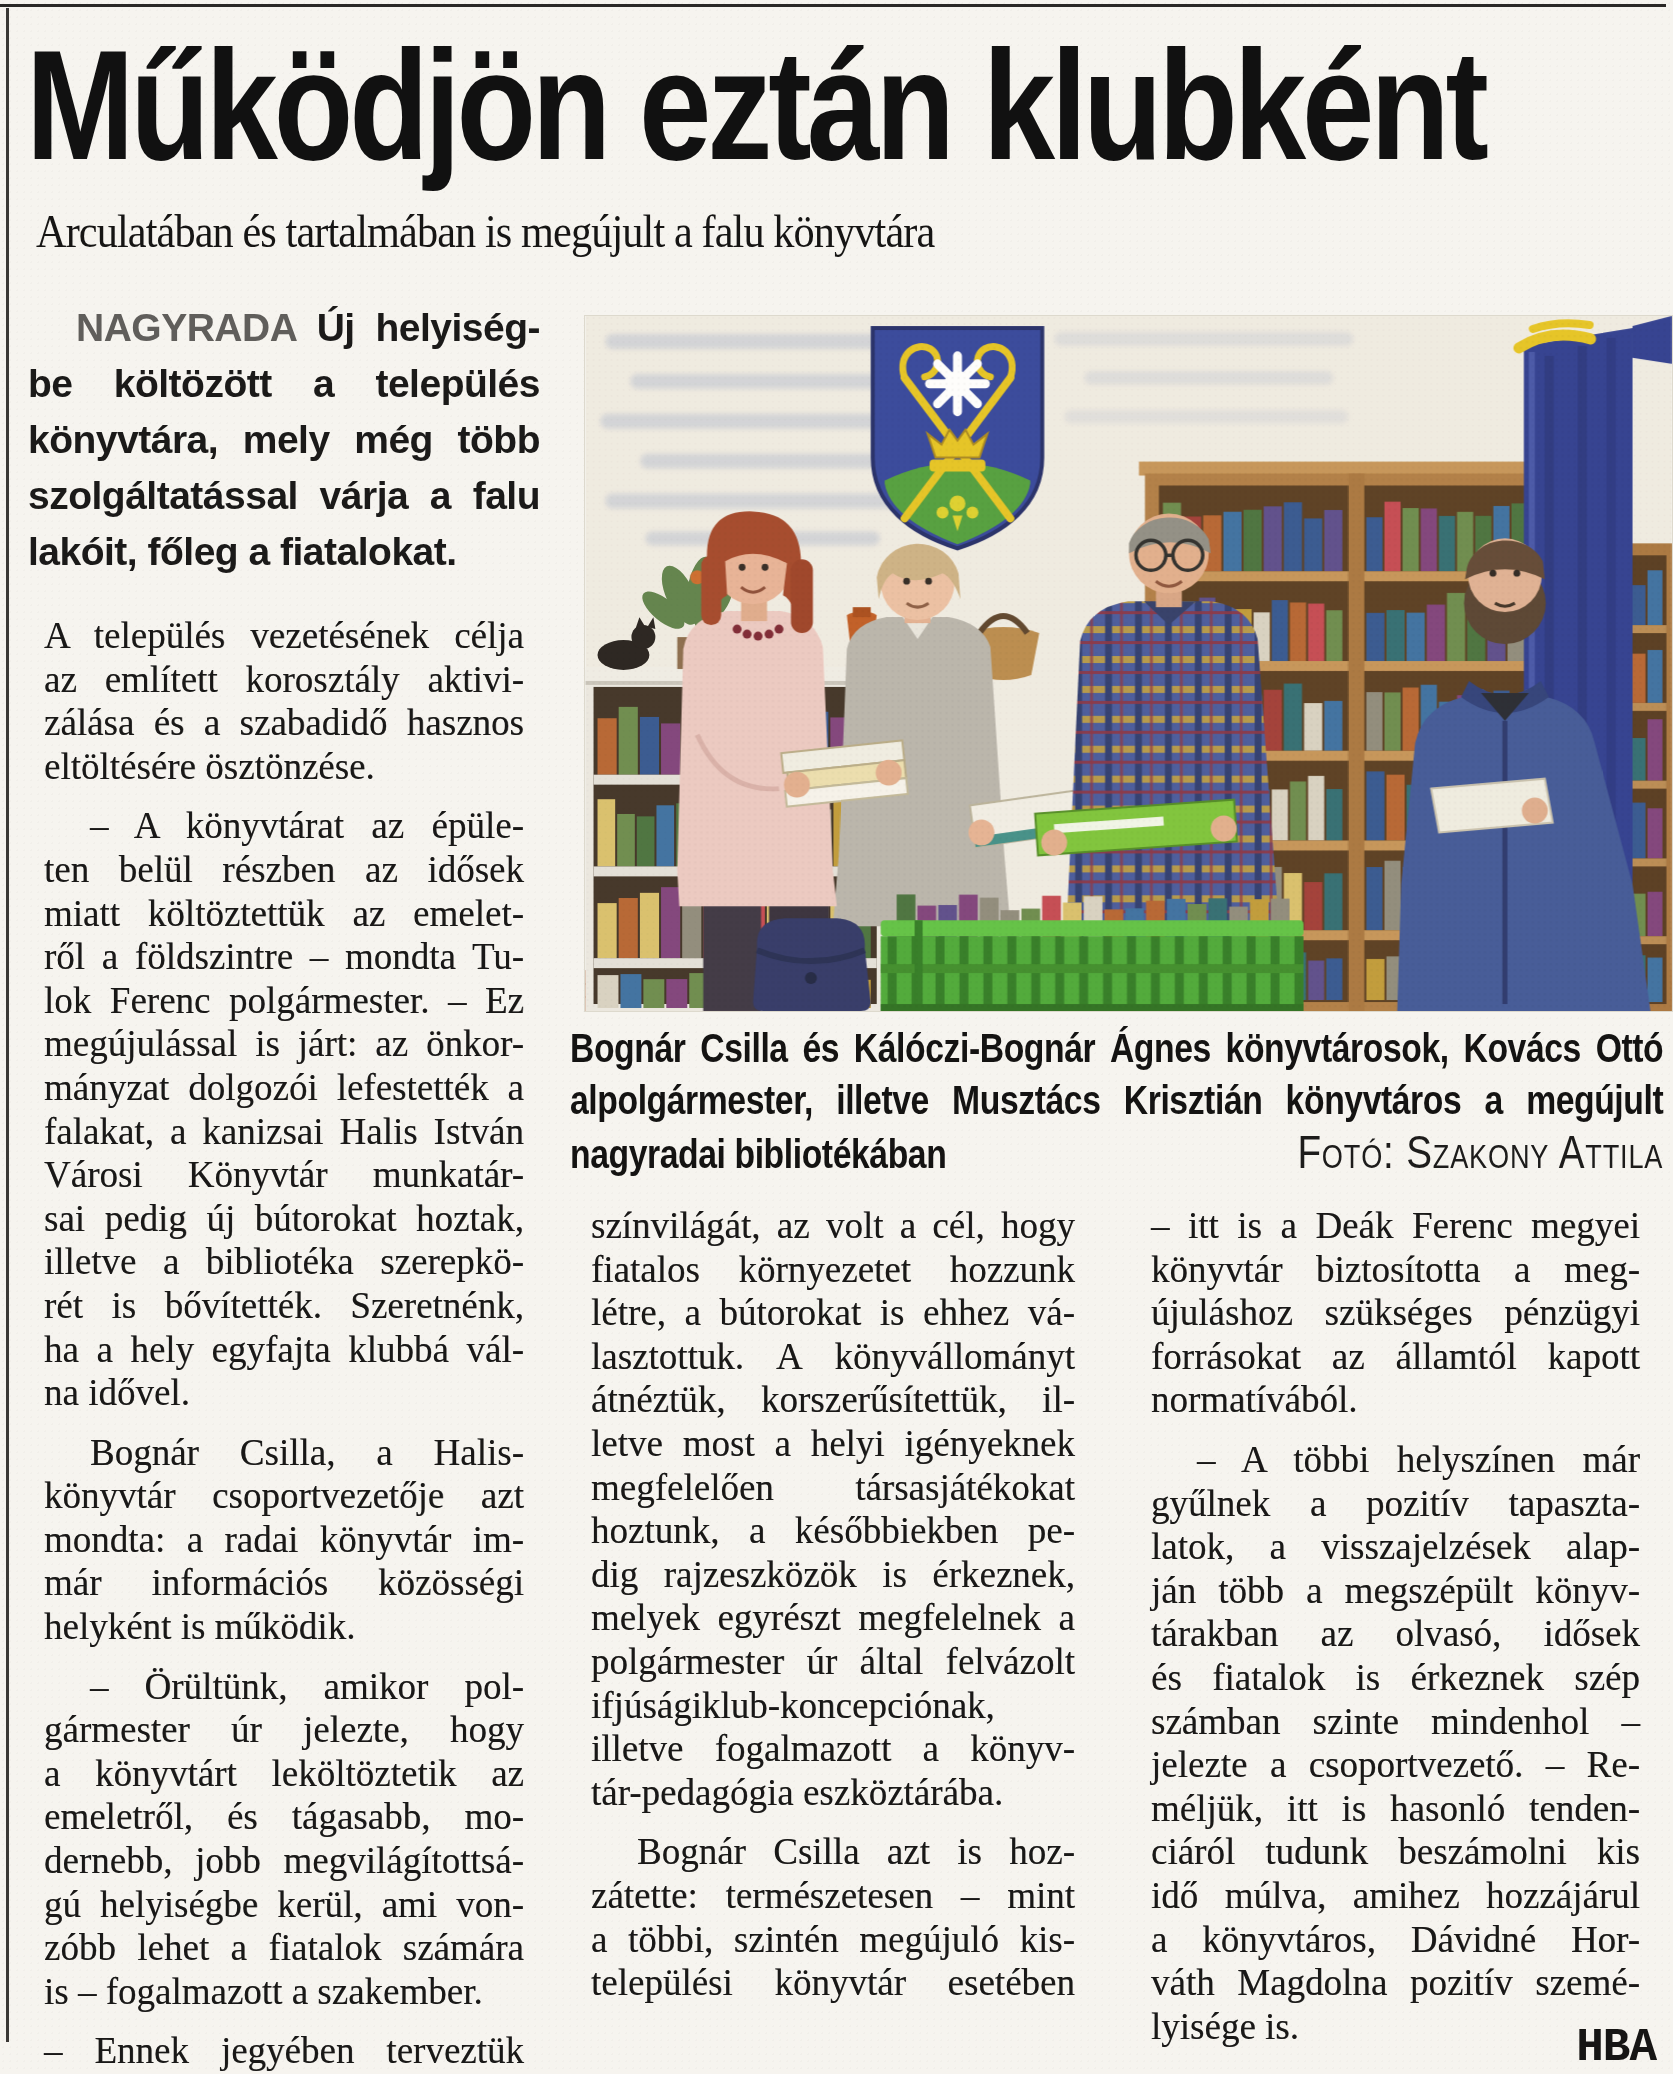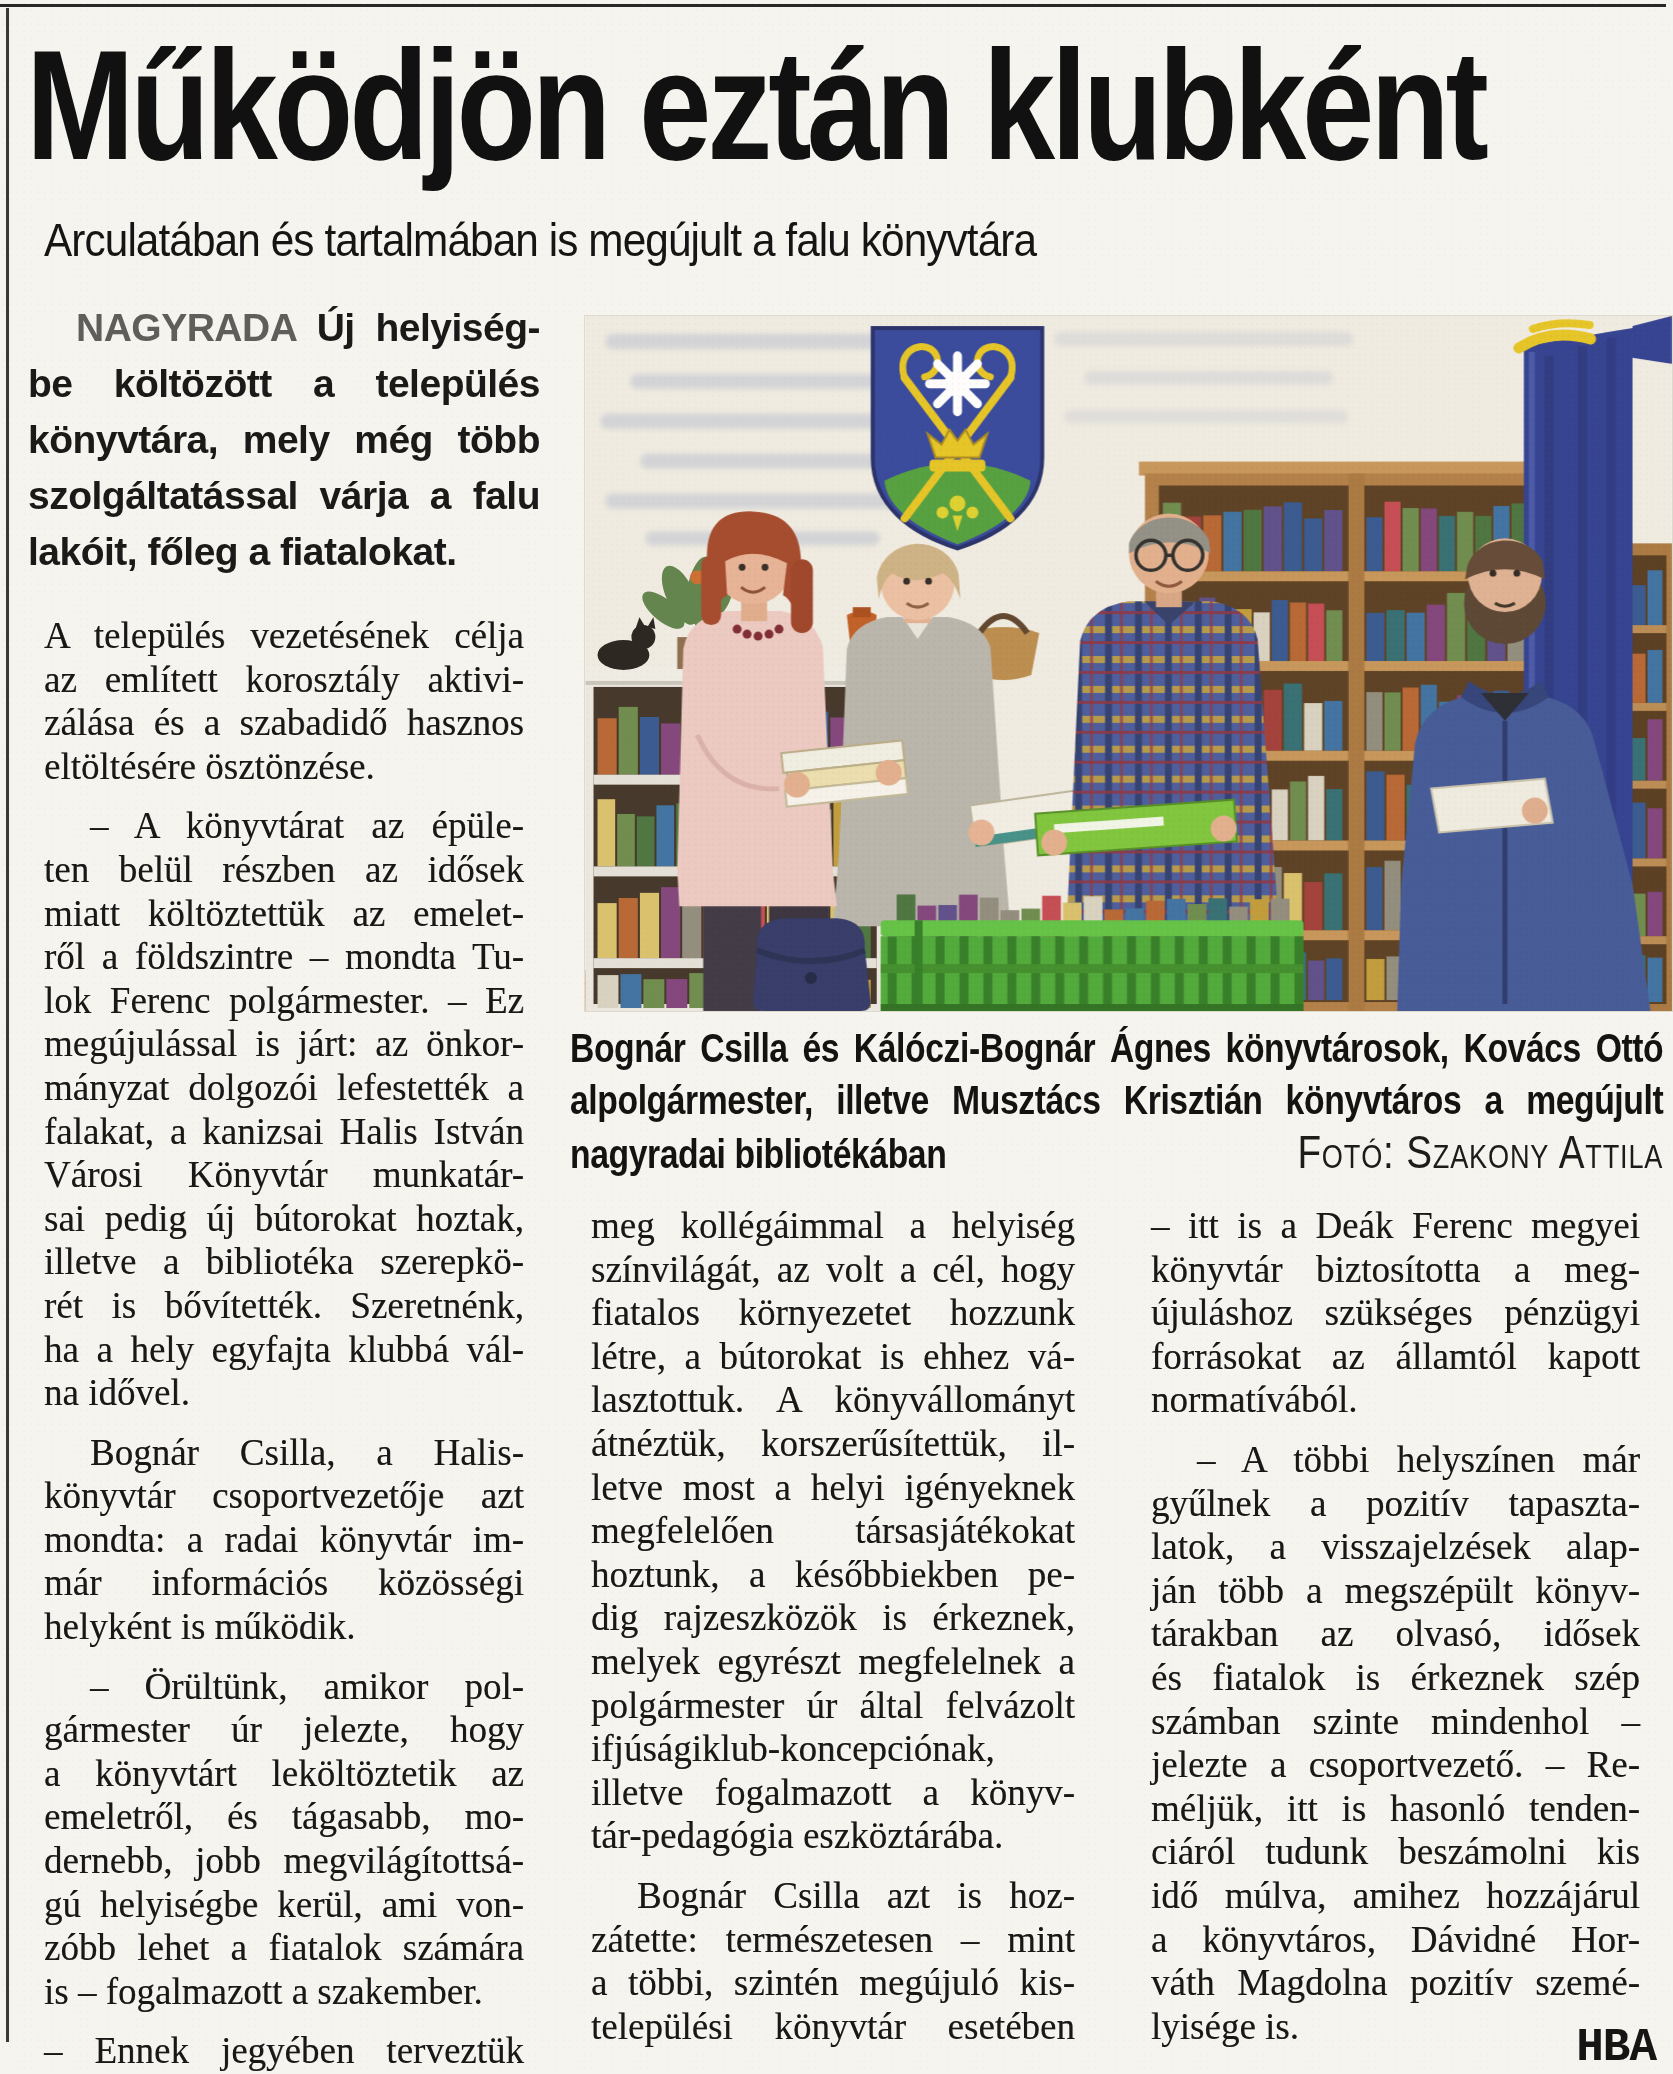--- a/index.html
+++ b/index.html
@@ -9,22 +9,22 @@
         background-size:7px 7px;
         font-family:"Liberation Serif", serif;color:#1c1b1a;}
   .rule-top{position:absolute;left:0;top:4px;width:1666px;height:3px;background:#2a2826;}
   .rule-left{position:absolute;left:6px;top:8px;width:3px;height:2034px;background:#3a3835;}
 
   .headline{position:absolute;left:26px;top:22px;margin:0;white-space:nowrap;
             font-family:"Liberation Sans",sans-serif;font-weight:800;font-size:155px;
             letter-spacing:-5px;color:#111;line-height:1.08;}
   .hl-inner{display:inline-block;transform:scaleX(0.84);transform-origin:left center;}
 
-  .subheadline{position:absolute;left:28px;top:196px;margin:16px;white-space:nowrap;
-               font-family:Liberation Sans, sans-serif;font-weight:400;font-size:47px;
+  .subheadline{position:absolute;left:28px;top:196px;margin:8px;white-space:nowrap;
+               font-family:Liberation Serif, serif;font-weight:400;font-size:47px;
                letter-spacing:-1px;color:#161514;}
   .sh-inner{display:inline-block;transform:scaleX(0.9);transform-origin:left center;}
 
   .lead{position:absolute;left:28px;top:300px;width:512px;
         font-family:"Liberation Sans",sans-serif;font-weight:700;font-size:39px;
         letter-spacing:-0.5px;line-height:56px;color:#1b1a19;}
   .lead .line{text-align:justify;text-align-last:justify;}
   .lead .line.endp{text-align-last:left;}
   .dateline{color:#605e5b;font-weight:700;margin-left:48px;}
 
@@ -624,21 +624,20 @@
       <div class="cap-line">Bognár Csilla és Kálóczi-Bognár Ágnes könyvtárosok, Kovács Ottó</div>
       <div class="cap-line">alpolgármester, illetve Musztács Krisztián könyvtáros a megújult</div>
       <div class="cap-last">
         <span>nagyradai bibliotékában</span>
         <span class="credit">Fotó: Szakony Attila</span>
       </div>
     </div>
 
   <div class="col col2">
       <div class="para">
-        <div class="line">meg kollégáimmal a helyiség</div>
         <div class="line">színvilágát, az volt a cél, hogy</div>
         <div class="line">fiatalos környezetet hozzunk</div>
         <div class="line">létre, a bútorokat is ehhez vá-</div>
         <div class="line">lasztottuk. A könyvállományt</div>
         <div class="line">átnéztük, korszerűsítettük, il-</div>
         <div class="line">letve most a helyi igényeknek</div>
         <div class="line">megfelelően társasjátékokat</div>
         <div class="line">hoztunk, a későbbiekben pe-</div>
         <div class="line">dig rajzeszközök is érkeznek,</div>
         <div class="line">melyek egyrészt megfelelnek a</div>

